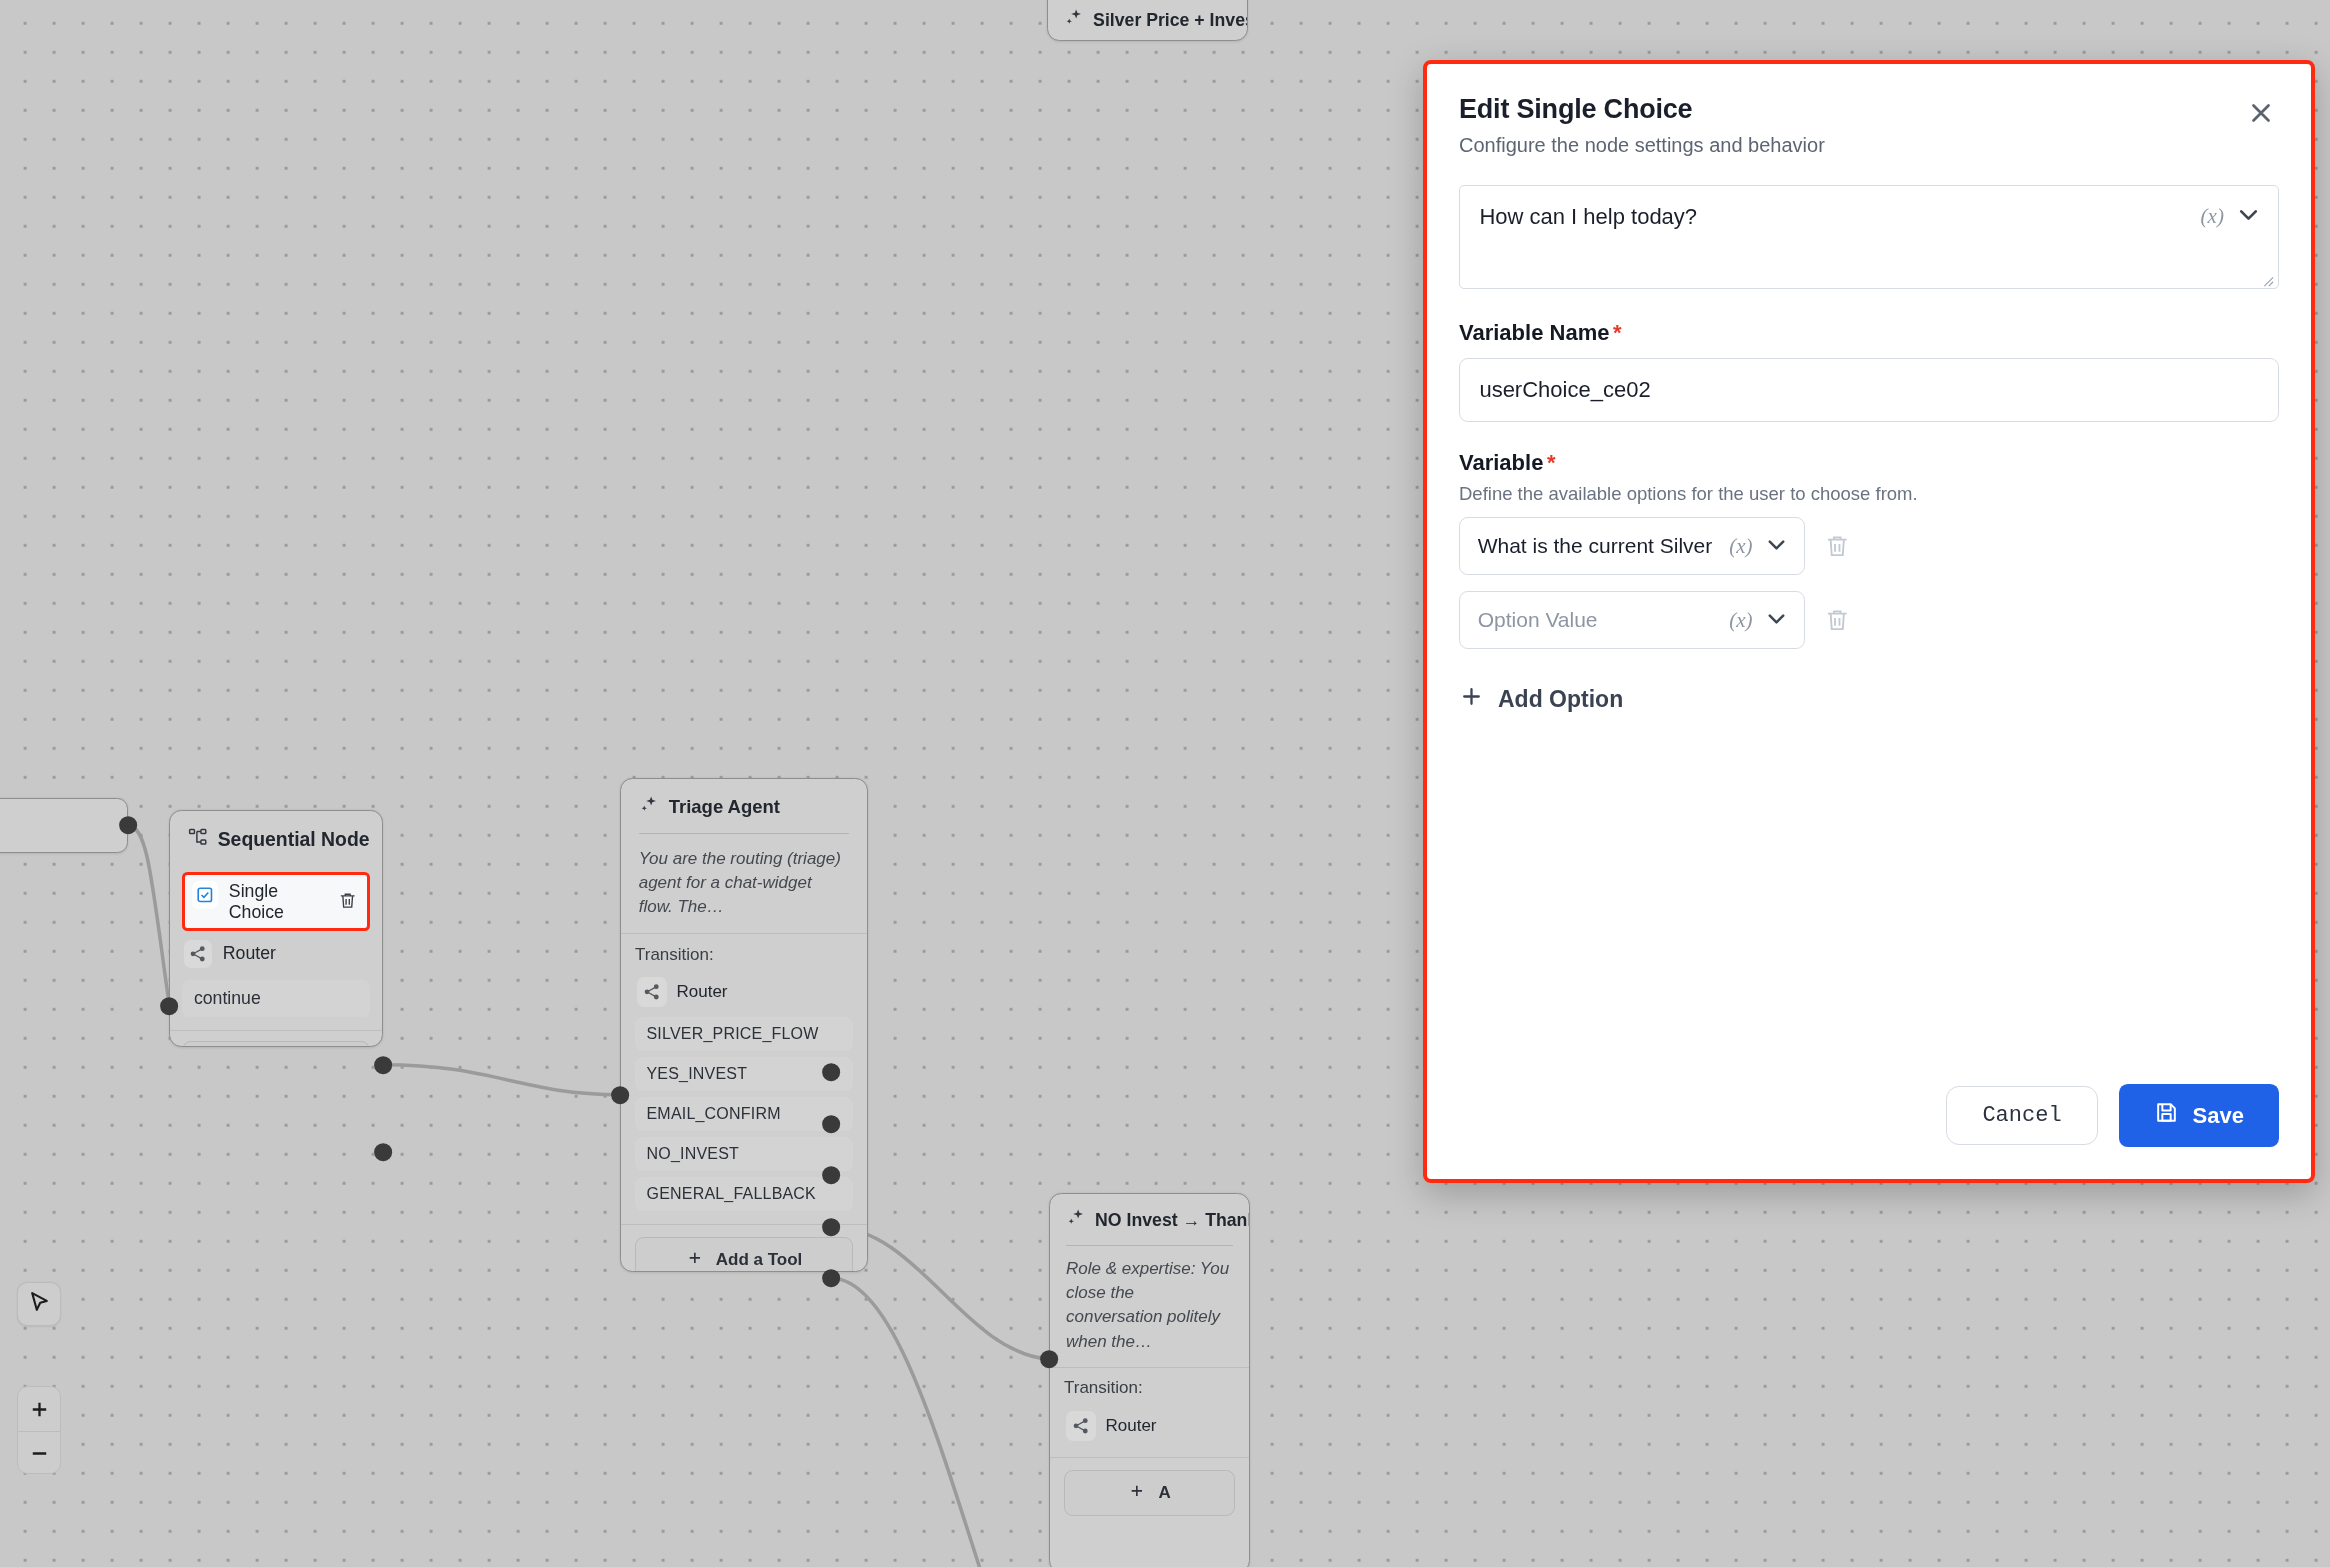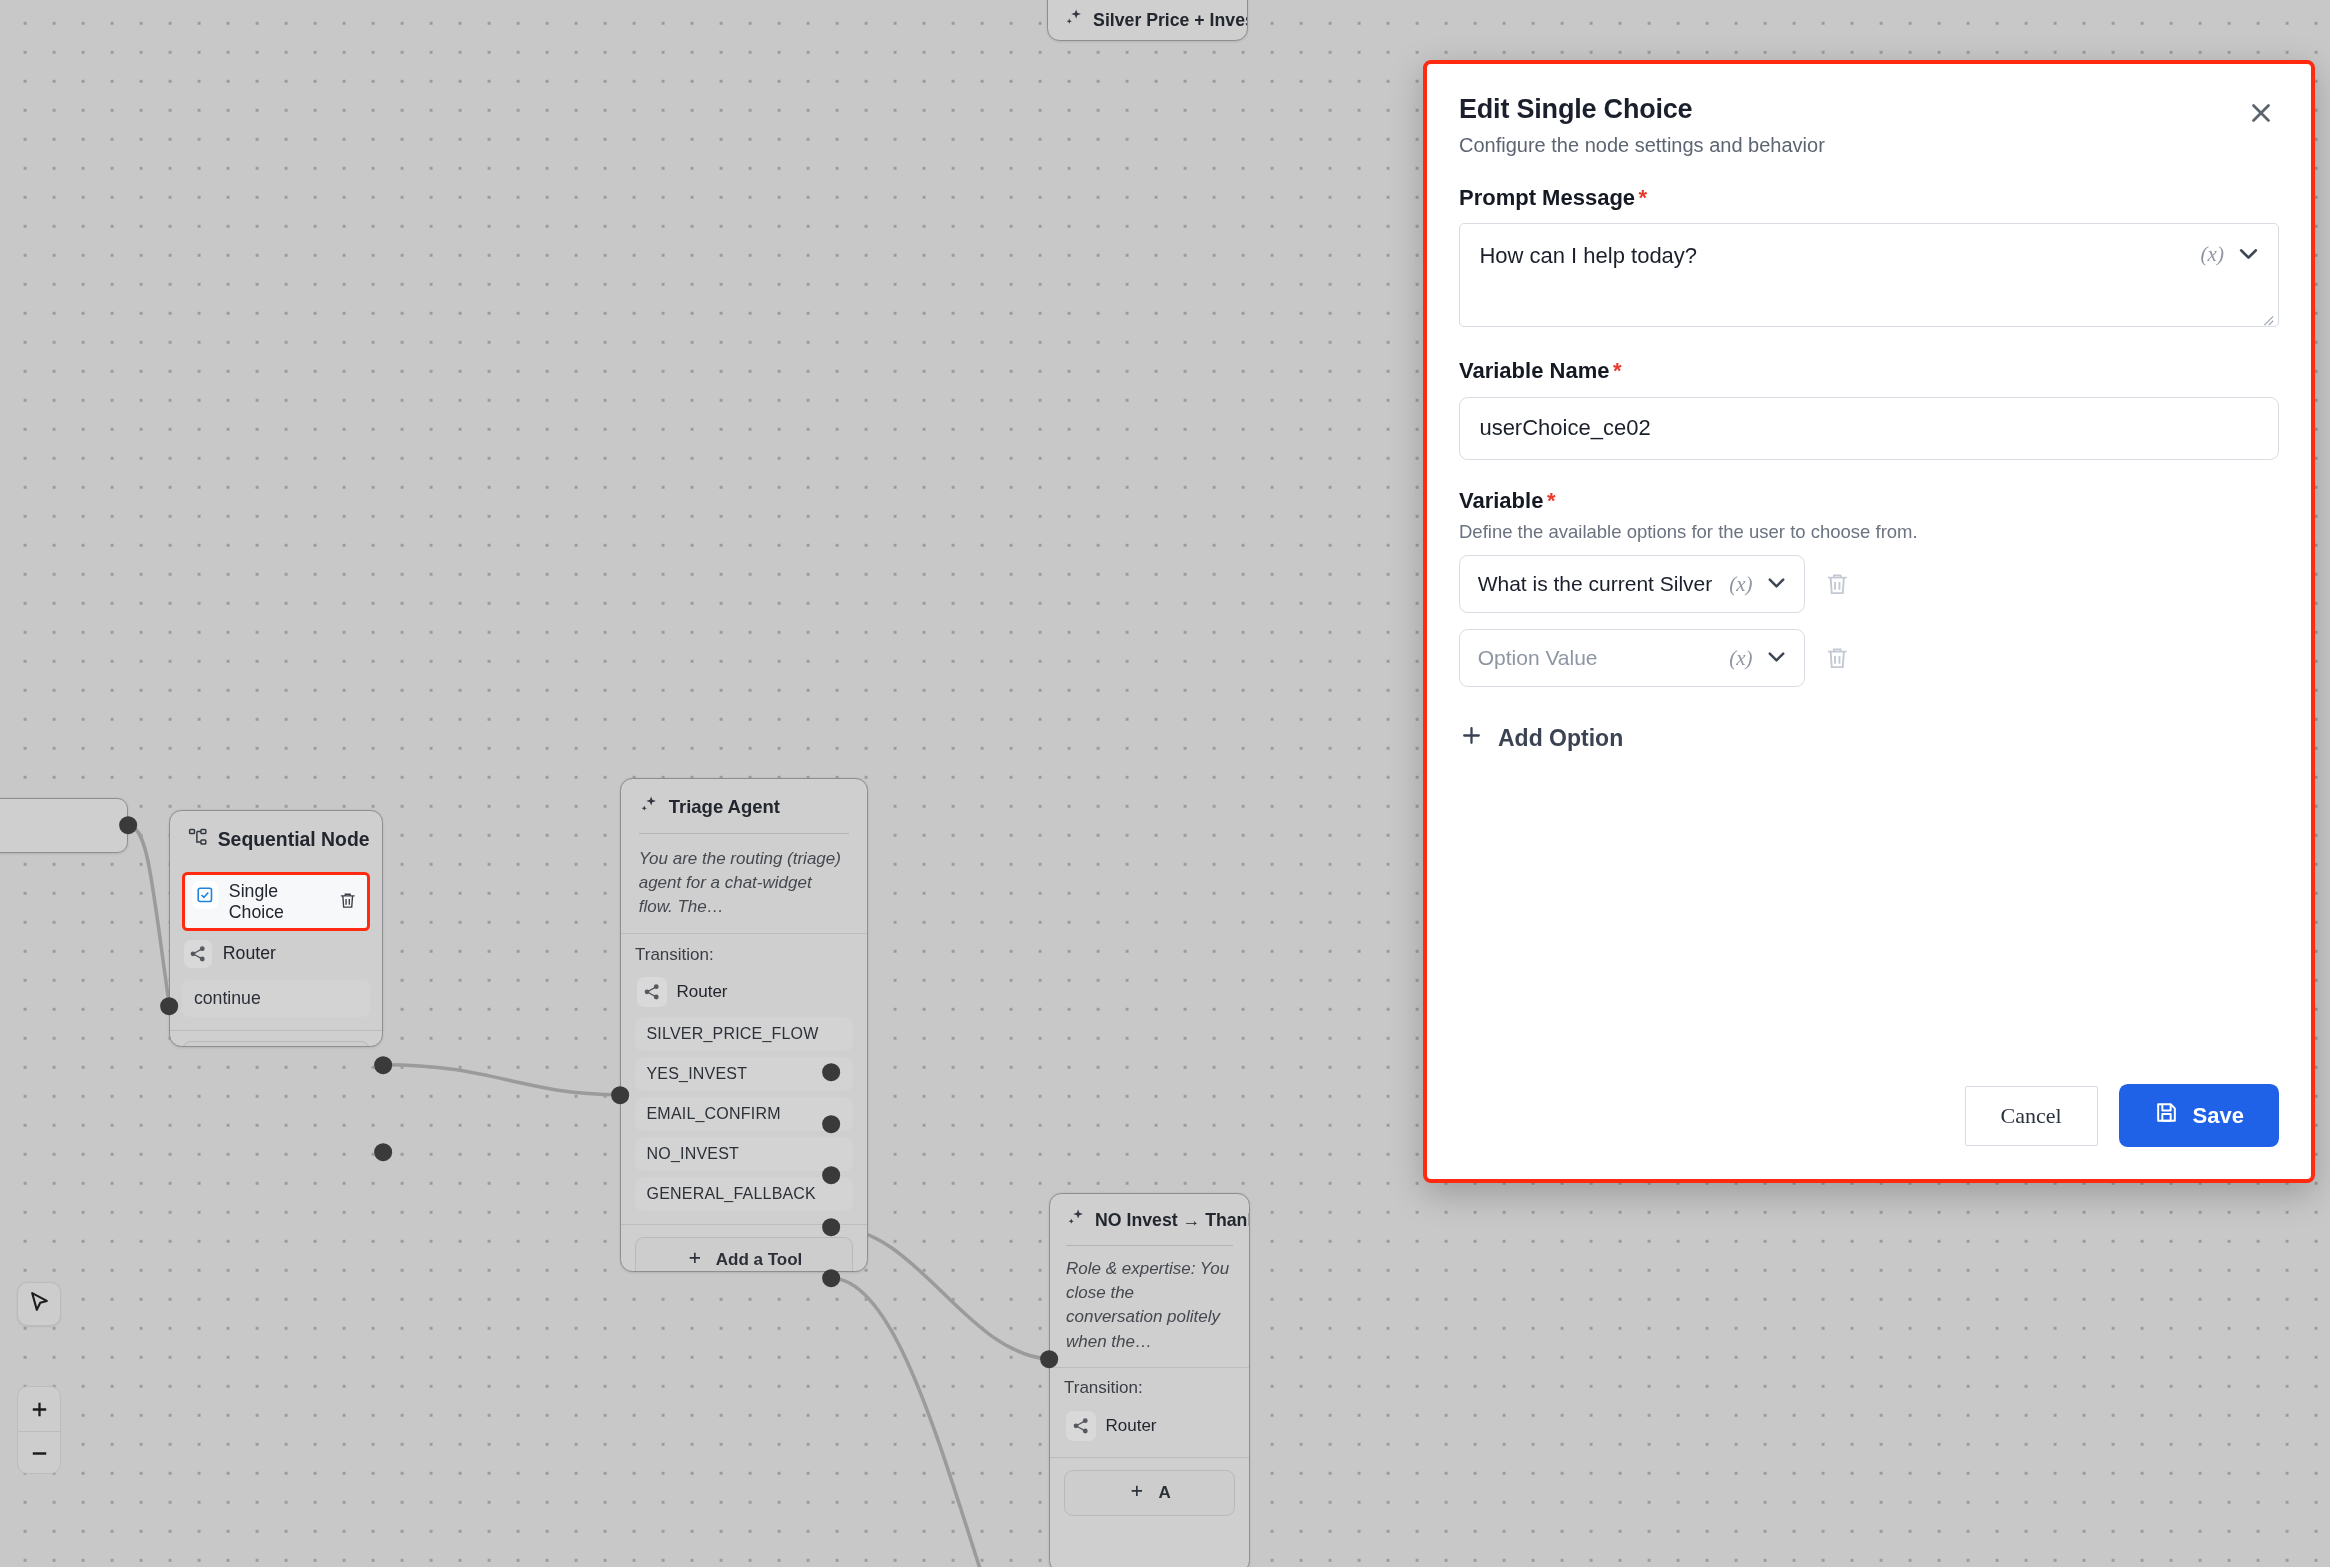--- a/index.html
+++ b/index.html
@@ -202,23 +202,23 @@
     display:inline-flex; align-items:center; gap: 14px;
     font-size: 23px; font-weight: 700; color:#3b4352;
     cursor: pointer; margin-top: 19.4px;
   }
 
   .m-footer {
     position:absolute; left: 32px; right: 32px; bottom: 32px;
     display:flex; justify-content:flex-end; align-items:center; gap: 21px;
   }
   .btn-cancel {
-    border:1.4px solid #d7dbe2; border-radius:2px; background:#fff;
+    border:1.4px solid #d7dbe2; border-radius:13px; background:#fff;
     font-size: 22px; color:#2b3240; padding: 16px 35px; cursor:pointer;
-    font-family:Liberation Serif, serif;
+    font-family:Liberation Mono, monospace;
   }
   .btn-save {
     border:none; border-radius:8.8px; background:#1f62e8; color:#fff;
     font-size: 22px; font-weight: 700; padding: 16px 35px; cursor:pointer;
     display:flex; align-items:center; gap: 14px;
     font-family:"Liberation Sans", sans-serif;
   }
 </style>
 </head>
 <body>
@@ -427,23 +427,20 @@
     </div>
     <div class="m-close">
       <svg width="30" height="30" viewBox="0 0 24 24" fill="none" stroke="#5a646f" stroke-width="2.2" stroke-linecap="round">
         <path d="M6 6l12 12M18 6L6 18"></path>
       </svg>
     </div>
   </div>
 
 
   <div class="fld">
-    <div class="fld-label">
-      <span>Prompt Message</span><span class="req">*</span>
-    </div>
     <div class="ta-wrap">
       <textarea class="ta" style="">How can I help today?</textarea>
       <div class="ta-adorn">
         <span class="varx">(x)</span>
         <span>
           <svg width="25" height="25" viewBox="0 0 24 24" fill="none" stroke="#3d4653" stroke-width="2.6" stroke-linecap="round" stroke-linejoin="round">
             <path d="M5 9l7 7 7-7"></path>
           </svg>
         </span>
       </div>

